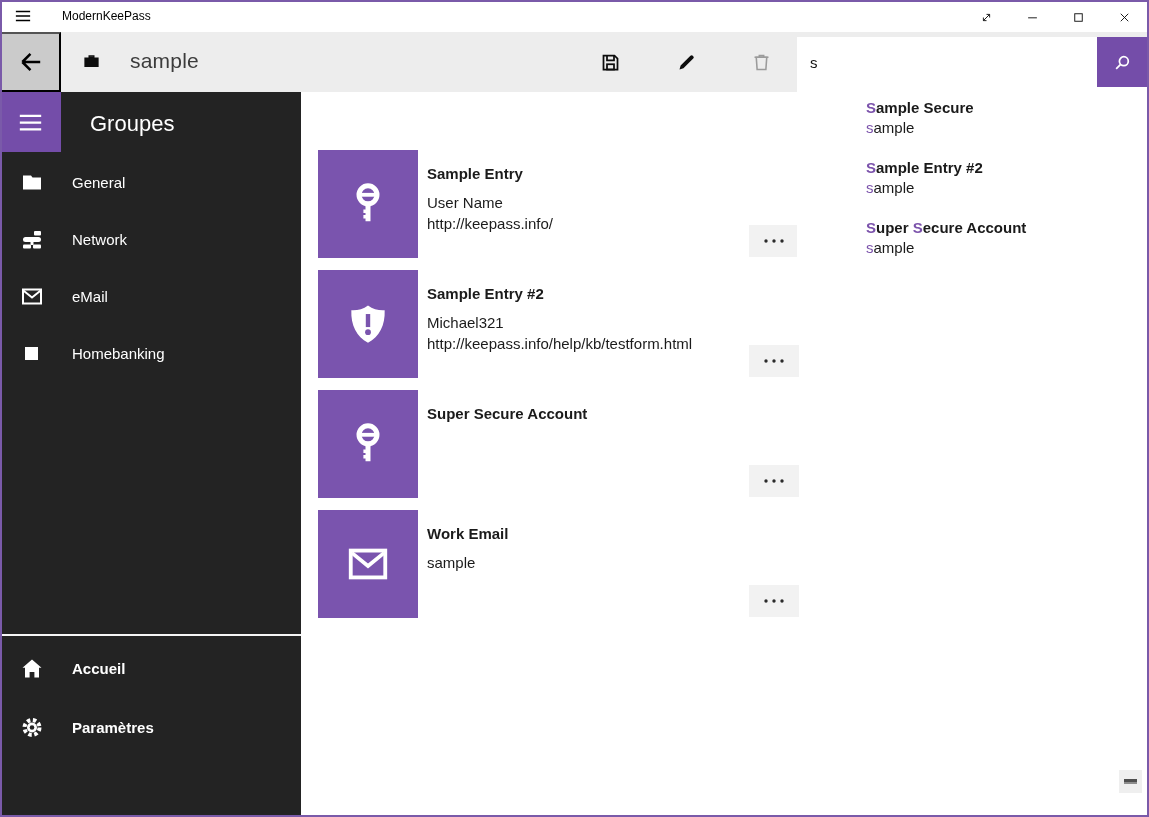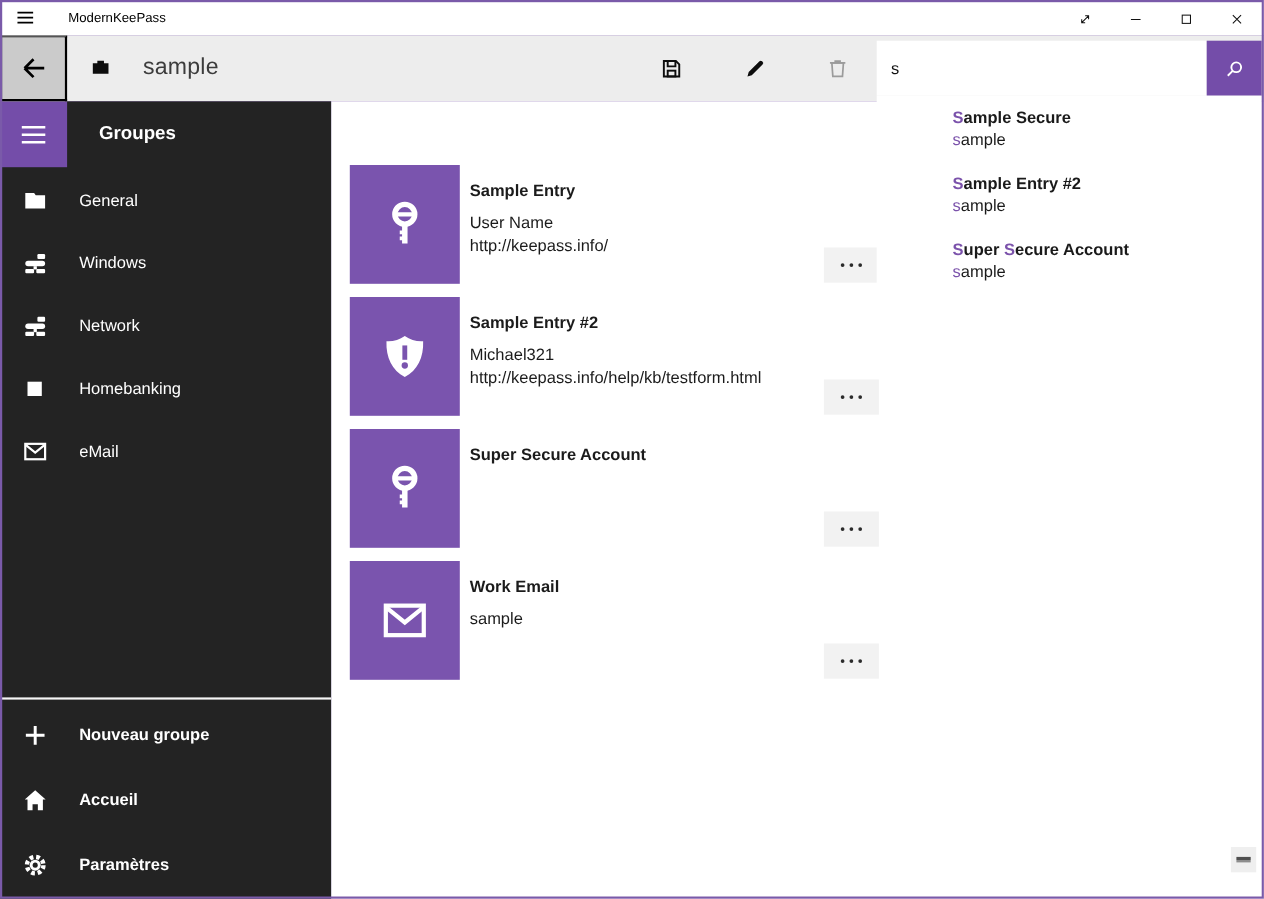--- a/index.html
+++ b/index.html
@@ -5,21 +5,21 @@
   :root{
     --accent:#744DA9;
     --tile:#7A54AE;
     --highlight:#7B52AB;
     --sidebar-bg:#232323;
   }
   *{margin:0;padding:0;box-sizing:border-box;}
   html,body{width:1149px;height:817px;overflow:hidden;}
   body{font-family:"Liberation Sans", sans-serif;background:#fff;position:relative;}
 
-  .app{position:absolute;inset:0;background:#4c1d95;}
+  .app{position:absolute;inset:0;background:#14b8a6;}
 
   
   .win-border{position:absolute;inset:0;border:2px solid #7A5AA9;pointer-events:none;z-index:60;}
 
   
   .titlebar{position:absolute;left:0;top:0;width:1149px;height:32px;background:#fff;z-index:20;}
   .titlebar .tb-hamburger{position:absolute;left:14px;top:7px;width:18px;height:18px;color:#000;}
   .titlebar .tb-title{position:absolute;left:62px;top:0;line-height:32px;font-size:12px;color:#000;}
   .win-controls{position:absolute;right:2px;top:2px;height:30px;display:flex;}
   .win-btn{width:46px;height:30px;display:flex;align-items:center;justify-content:center;color:#111;background:transparent;border:none;}
@@ -37,21 +37,21 @@
   .cmd-delete{left:737px;color:#9b9b9b;}
   .search-box{position:absolute;left:797px;top:5px;width:300px;height:50px;background:#fff;}
   .search-box input{width:100%;height:100%;border:none;outline:none;background:transparent;font-family:"Liberation Sans",sans-serif;font-size:15px;color:#111;padding-left:13px;}
   .search-btn{position:absolute;left:1097px;top:5px;width:50px;height:50px;background:var(--accent);border:none;display:flex;align-items:center;justify-content:center;color:#fff;}
   .search-btn svg{width:19px;height:19px;}
 
   
   .sidebar{position:absolute;left:0;top:92px;width:301px;height:725px;background:var(--sidebar-bg);z-index:5;}
   .nav-hamburger{position:absolute;left:0;top:0;width:61px;height:60px;background:var(--accent);border:none;display:flex;align-items:center;justify-content:center;color:#fff;}
   .nav-hamburger svg{width:33px;height:26px;}
-  .sb-heading{position:absolute;left:90px;top:19px;font-size:17px;font-weight:700;color:#fff;}
+  .sb-heading{position:absolute;left:90px;top:19px;font-size:22px;font-weight:400;color:#fff;}
   .sb-groups{position:absolute;left:0;top:62px;width:271px;}
   .sb-row{height:57px;display:flex;align-items:center;padding-left:20px;color:#fff;cursor:default;}
   .sb-row .sb-icon{width:24px;height:24px;color:#fff;flex:0 0 24px;display:flex;align-items:center;}
   .sb-row .sb-icon svg{width:24px;height:24px;}
   .sb-row .sb-label{margin-left:28px;font-size:15px;color:#fff;}
   .sb-divider{position:absolute;left:0;top:542px;width:301px;height:2px;background:#f5f5f5;}
   .sb-actions{position:absolute;left:0;top:547px;width:301px;}
   .sb-actions .sb-row{height:59px;}
   .sb-actions .sb-label{font-weight:700;}
 
@@ -196,62 +196,42 @@
         <div class="sb-row">
     <span class="sb-icon" style="display: block; width: 100%; height: 100%;">
             <svg viewBox="0 0 24 24" fill="currentColor" style="display: block; width: 100%; height: 100%;">
               <rect x="14" y="3.5" width="7" height="4.5" rx="1"></rect>
               <rect x="3" y="9.5" width="18" height="5" rx="2.5"></rect>
               <rect x="10.5" y="14.5" width="3" height="3"></rect>
               <rect x="3" y="17" width="8" height="4" rx="1"></rect>
               <rect x="13" y="17" width="8" height="4" rx="1"></rect>
             </svg>
           </span>
-    <span class="sb-label">Windows</span>
-  </div>
-        <div class="sb-row">
-    <span class="sb-icon" style="display: block; width: 100%; height: 100%;">
-            <svg viewBox="0 0 24 24" fill="currentColor" style="display: block; width: 100%; height: 100%;">
-              <rect x="14" y="3.5" width="7" height="4.5" rx="1"></rect>
-              <rect x="3" y="9.5" width="18" height="5" rx="2.5"></rect>
-              <rect x="10.5" y="14.5" width="3" height="3"></rect>
-              <rect x="3" y="17" width="8" height="4" rx="1"></rect>
-              <rect x="13" y="17" width="8" height="4" rx="1"></rect>
-            </svg>
-          </span>
     <span class="sb-label">Network</span>
-  </div>
-        <div class="sb-row">
-    <span class="sb-icon" style="display: block; width: 100%; height: 100%;">
-            <svg viewBox="0 0 24 24" fill="currentColor" style="display: block; width: 100%; height: 100%;">
-              <rect x="5" y="5.5" width="13" height="13"></rect>
-            </svg>
-          </span>
-    <span class="sb-label">Homebanking</span>
   </div>
         <div class="sb-row">
     <span class="sb-icon" style="display: block; width: 100%; height: 100%;">
             <svg viewBox="0 0 24 24" fill="none" stroke="currentColor" stroke-width="2" style="display: block; width: 100%; height: 100%;">
               <rect x="3" y="5" width="18" height="14"></rect>
               <path d="M3.6 6.2l8.4 6.8 8.4-6.8"></path>
             </svg>
           </span>
     <span class="sb-label">eMail</span>
   </div>
+        <div class="sb-row">
+    <span class="sb-icon" style="display: block; width: 100%; height: 100%;">
+            <svg viewBox="0 0 24 24" fill="currentColor" style="display: block; width: 100%; height: 100%;">
+              <rect x="5" y="5.5" width="13" height="13"></rect>
+            </svg>
+          </span>
+    <span class="sb-label">Homebanking</span>
+  </div>
       </div>
     <div class="sb-divider"></div>
     <div class="sb-actions" id="actions-mount">
-        <div class="sb-row">
-    <span class="sb-icon" style="display: block; width: 100%; height: 100%;">
-            <svg viewBox="0 0 24 24" fill="none" stroke="currentColor" stroke-width="2.7" style="display: block; width: 100%; height: 100%;">
-              <path d="M12 3.5v17M3.5 12h17"></path>
-            </svg>
-          </span>
-    <span class="sb-label">Nouveau groupe</span>
-  </div>
         <div class="sb-row">
     <span class="sb-icon" style="display: block; width: 100%; height: 100%;">
             <svg viewBox="0 0 24 24" fill="currentColor" style="display: block; width: 100%; height: 100%;">
               <path d="M12 3l9.5 8.3H19V21h-4.6v-5.4h-4.8V21H5v-9.7H2.5z"></path>
             </svg>
           </span>
     <span class="sb-label">Accueil</span>
   </div>
         <div class="sb-row">
     <span class="sb-icon" style="display: block; width: 100%; height: 100%;">

